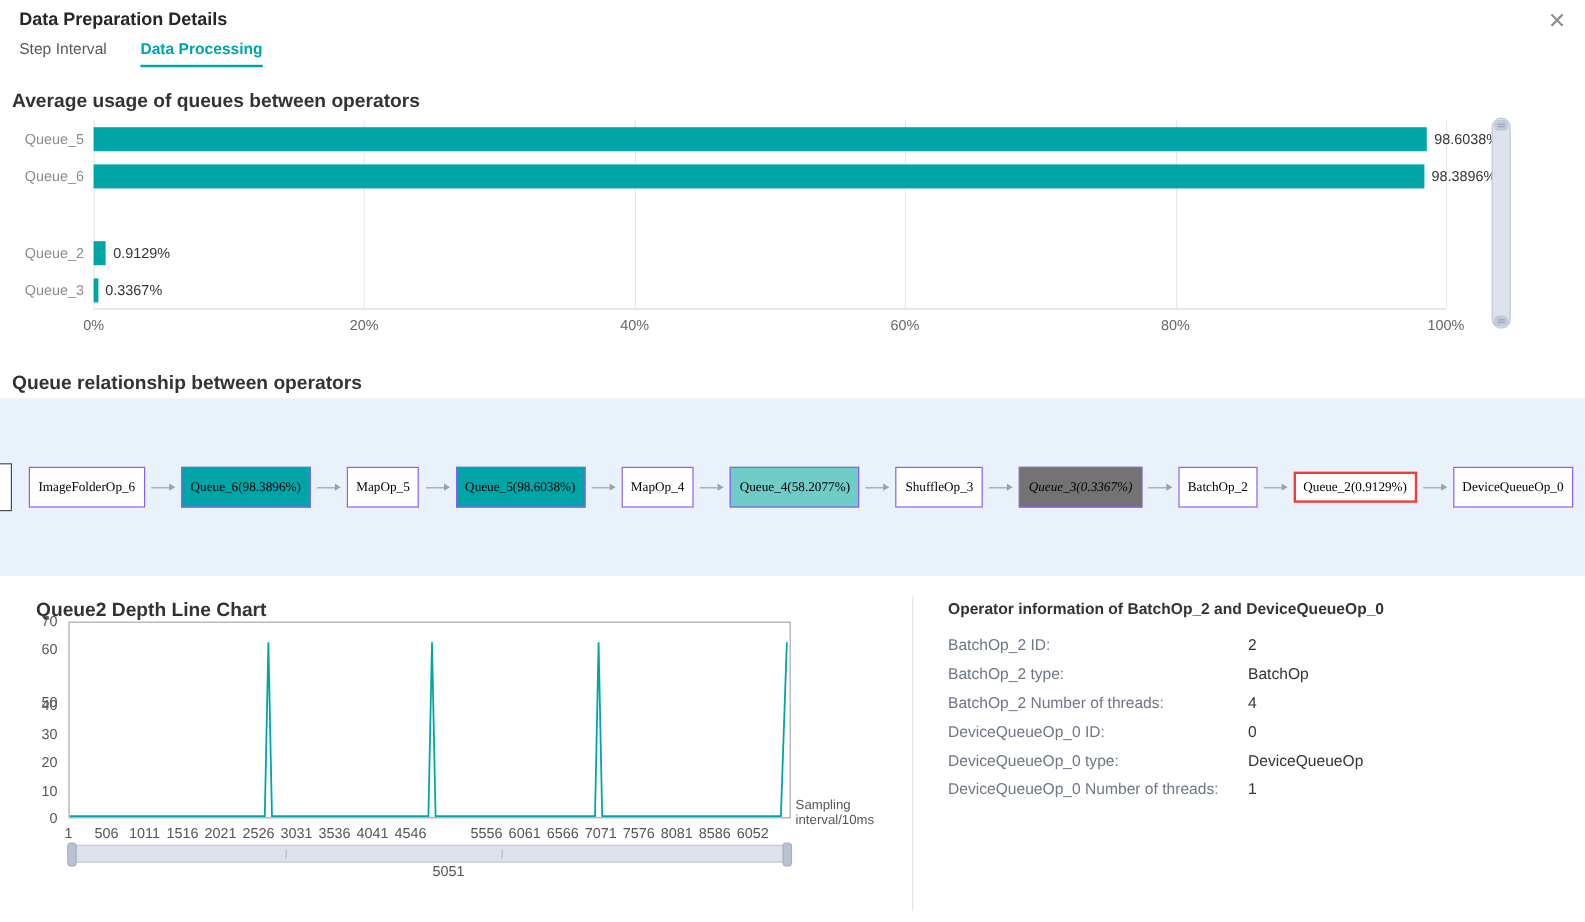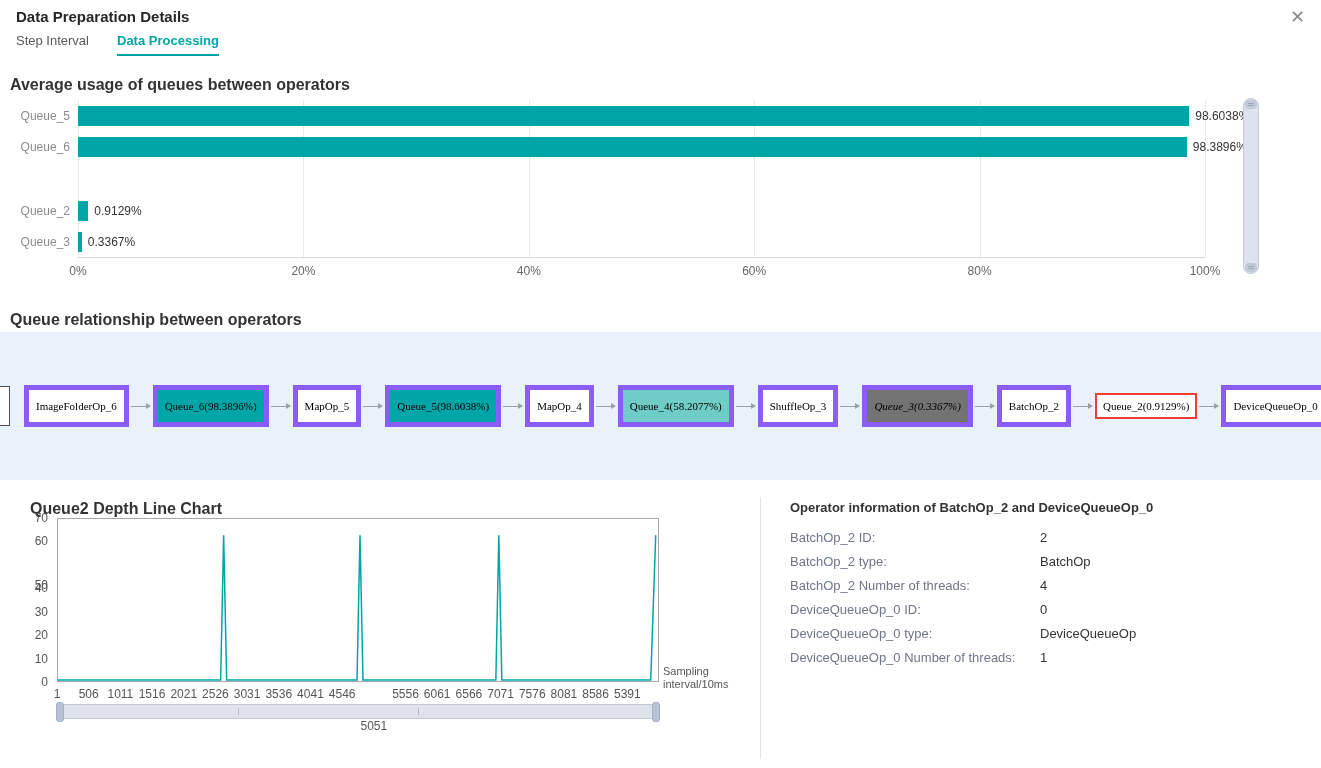--- a/index.html
+++ b/index.html
@@ -27,21 +27,21 @@
   .bar-val { margin-left:6px; font-size:12px; color:#333; white-space:nowrap; }
 
   .vslider { position:absolute; left:1243px; top:98px; width:16px; height:176px; background:#dde2ec; border:1px solid #c2cad8; border-radius:8px; cursor:pointer; }
   .vhandle { position:absolute; left:1px; right:1px; height:9px; background:#c2cad8; border-radius:4px; }
   .vhandle.top { top:1px; } .vhandle.bot { bottom:1px; }
   .vhandle::after { content:""; position:absolute; left:3px; right:3px; top:3px; height:1px; background:#9aa5ba; box-shadow:0 2px 0 #9aa5ba; }
 
   
   .diagram { position:absolute; left:0; top:332px; width:1321px; height:148px; background:#e9f1fb; }
   .nodes { position:absolute; left:24px; right:10px; top:0; height:100%; display:flex; align-items:center; justify-content:space-between; }
-  .node { font-family:"Liberation Serif", serif; font-size:11px; color:#000; border:5px solid #8b5cf6; background:#fff; padding:10px 7px; white-space:nowrap; cursor:pointer; flex:none; }
+  .node { font-family:"Liberation Serif", serif; font-size:11px; color:#000; border:1px solid #8b5cf6; background:#fff; padding:10px 7px; white-space:nowrap; cursor:pointer; flex:none; }
   .n-qhigh { background:#00a5a7; }
   .n-qmid  { background:#6fccc6; }
   .n-qlow  { background:#737373;font-style:italic; }
   .n-qsel  { border:2px solid #f23c3c; padding:5px 6px; }
   .arrow { display:flex; align-items:center; flex:none; margin:0 2px; }
   .arrow-line { width:15px; height:1px; background:#9aa0a8; }
   .arrow-head { width:0; height:0; border-left:5px solid #9aa0a8; border-top:3.5px solid transparent; border-bottom:3.5px solid transparent; }
   .clip-node { position:absolute; left:-8px; top:50%; transform:translateY(-50%); width:18px; height:40px; background:#fff; border:1px solid #4d4d4d; cursor:pointer; }
 
   
@@ -206,21 +206,21 @@
       <div class="xlab" style="left: 253.474px;">4041</div>
       <div class="xlab" style="left: 285.158px;">4546</div>
       <div class="xlab" style="left: 316.842px; margin-top: 32px;">5051</div>
       <div class="xlab" style="left: 348.526px;">5556</div>
       <div class="xlab" style="left: 380.211px;">6061</div>
       <div class="xlab" style="left: 411.895px;">6566</div>
       <div class="xlab" style="left: 443.579px;">7071</div>
       <div class="xlab" style="left: 475.263px;">7576</div>
       <div class="xlab" style="left: 506.947px;">8081</div>
       <div class="xlab" style="left: 538.632px;">8586</div>
-      <div class="xlab" style="left: 570.316px;">5391</div>
+      <div class="xlab" style="left: 570.316px;">6052</div>
     </div>
   <div class="axis-name">
     <div>Sampling</div>
     <div>interval/10ms</div>
   </div>
   <div class="hslider">
     <div class="hhandle left"></div>
     <div class="hhandle right"></div>
     <div class="hgrip g1"></div>
     <div class="hgrip g2"></div>

